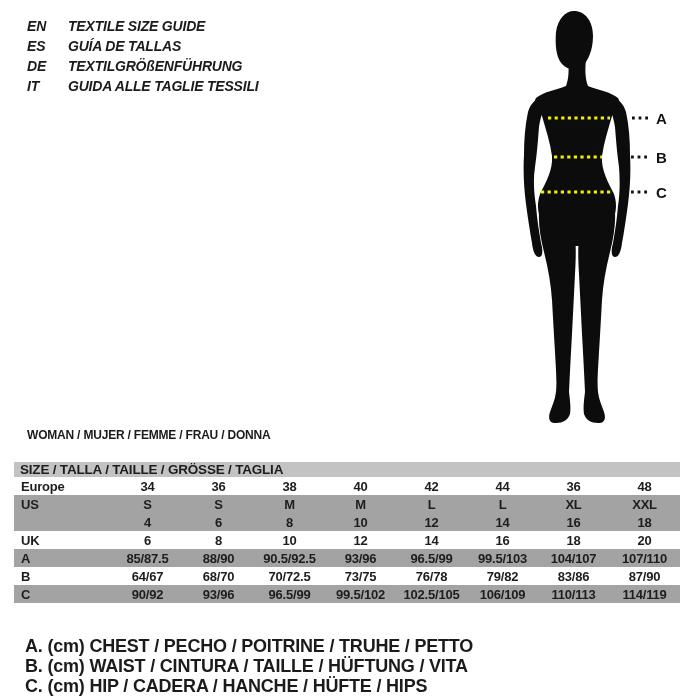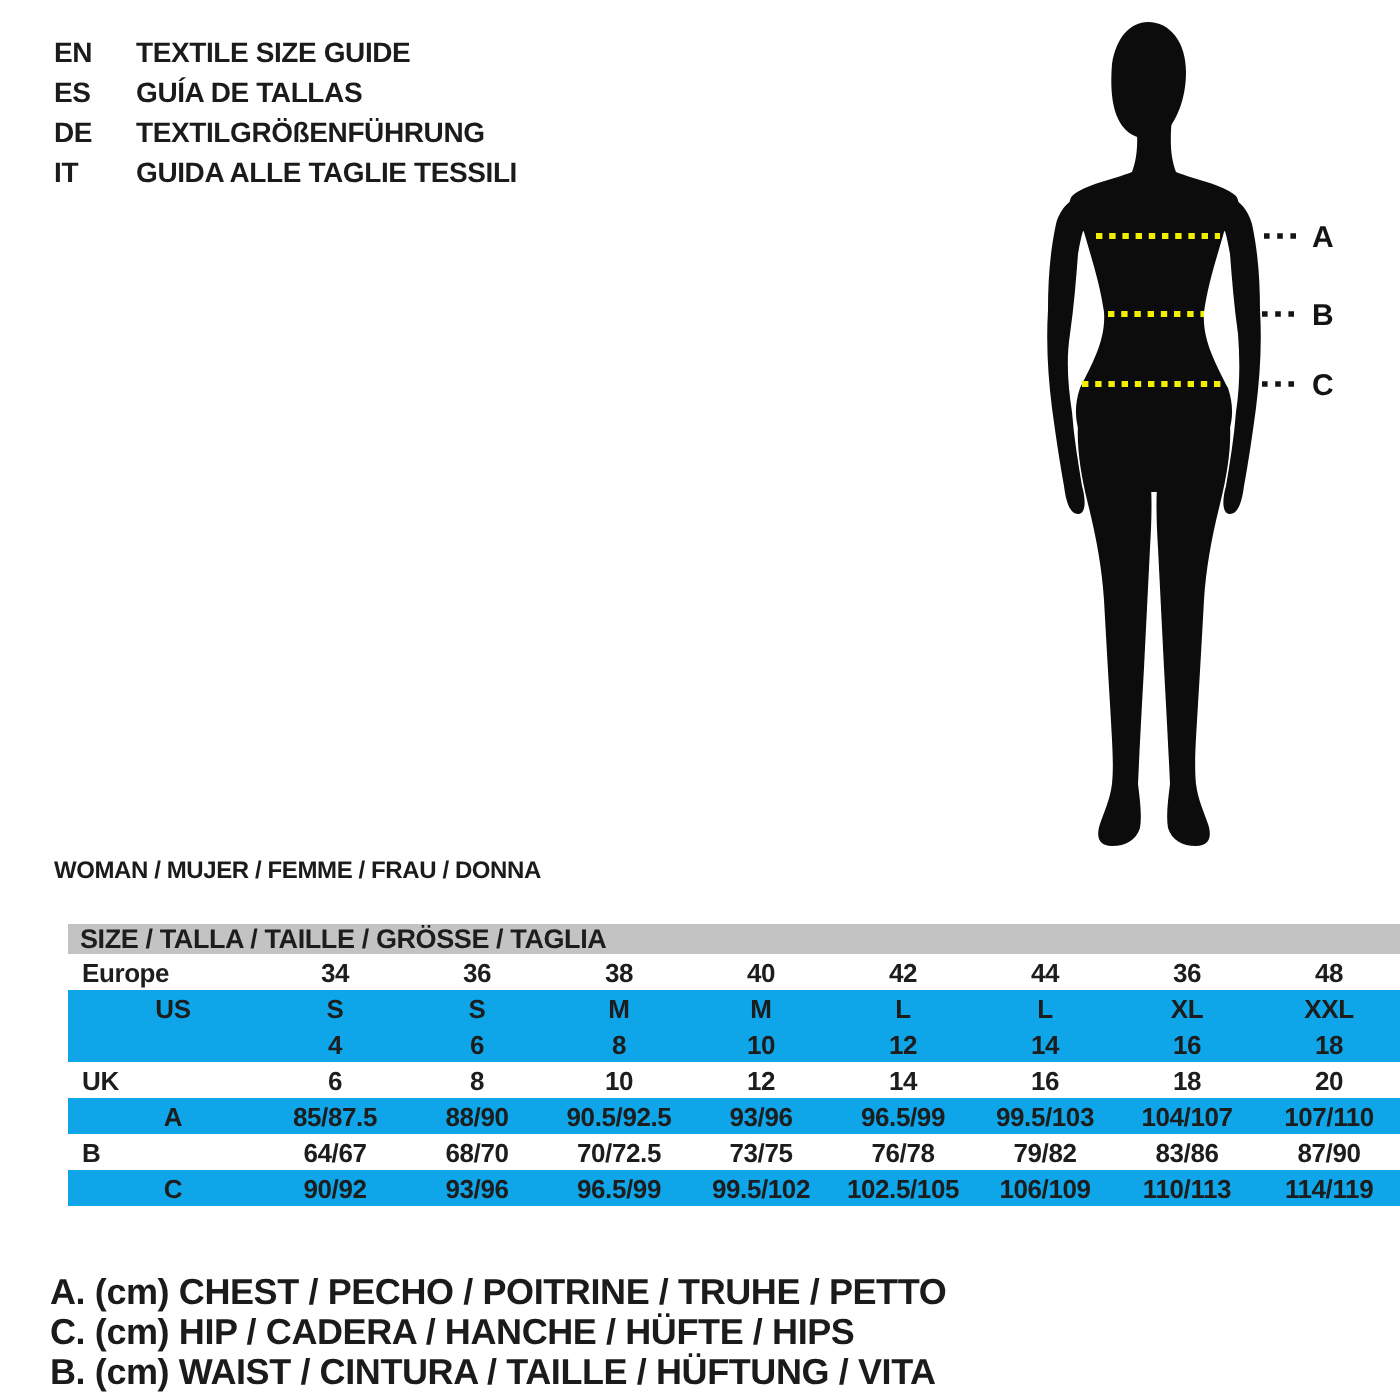--- a/index.html
+++ b/index.html
@@ -2,48 +2,48 @@
 <html><head>
 <meta charset="utf-8">
 <style>
   html, body { margin: 0; padding: 0; background: #fff; }
   .canvas {
     position: relative; width: 700px; height: 700px; background: #ffffff;
     font-family: "Liberation Sans", sans-serif; color: #1b1b1b; overflow: hidden;
   }
   
   .lang-block { position: absolute; left: 27px; top: 16px; }
-  .lang-row { height: 20px; line-height: 20px; white-space: nowrap; }
+  .lang-row { height: 20px; line-height: 20px; white-space: nowrap; font-style: italic; }
   .lang-code, .lang-label {
     font-size: 14px; font-weight: 700; letter-spacing: -0.2px; color: #1b1b1b;
   }
   .lang-code { display: inline-block; width: 41px; }
   
   .figure-svg { position: absolute; left: 470px; top: 0; }
   .marker-label { font: 700 15px "Liberation Sans", sans-serif; fill: #141414; }
   
   .section-title {
     position: absolute; left: 27px; top: 428px;
     font-size: 12px; font-weight: 700; letter-spacing: -0.2px;
   }
   
   .size-table {
     position: absolute; left: 14px; top: 462px; width: 666px;
-    border-collapse: collapse; table-layout: fixed; margin-left: 20px;
+    border-collapse: collapse; table-layout: fixed;
   }
   .size-table td {
     font-size: 13px; font-weight: 700; letter-spacing: -0.2px; color: #1d1d1d;
     text-align: center; padding: 0; height: 18px; overflow: hidden; white-space: nowrap;
   }
   .size-table tr.hdr td {
     background: #c3c3c3; text-align: left; padding-left: 6px;
     height: 15px; font-size: 13.5px;
   }
   .size-table td.rowlabel { text-align: left; padding-left: 7px; }
-  .size-table tr.shade td { background: #0ea5e9; text-align: center; }
+  .size-table tr.shade td { background: #a3a3a3; }
   
   .legend { position: absolute; left: 25px; top: 636px; }
   .legend-row {
     height: 20px; line-height: 20px; font-size: 18px; font-weight: 700;
     letter-spacing: -0.2px; white-space: nowrap;
   }
 </style>
 </head>
 <body>
 
@@ -182,17 +182,17 @@
       <td>102.5/105</td>
       <td>106/109</td>
       <td>110/113</td>
       <td>114/119</td>
     </tr>
   </tbody>
     </table>
 
   <div class="legend">
     <div class="legend-row">A. (cm) CHEST / PECHO / POITRINE / TRUHE / PETTO</div>
+    <div class="legend-row">B. (cm) WAIST / CINTURA / TAILLE / HÜFTUNG / VITA</div>
     <div class="legend-row">C. (cm) HIP / CADERA / HANCHE / HÜFTE / HIPS</div>
-    <div class="legend-row">B. (cm) WAIST / CINTURA / TAILLE / HÜFTUNG / VITA</div>
   </div>
 
 </div>
 
 </body></html>

